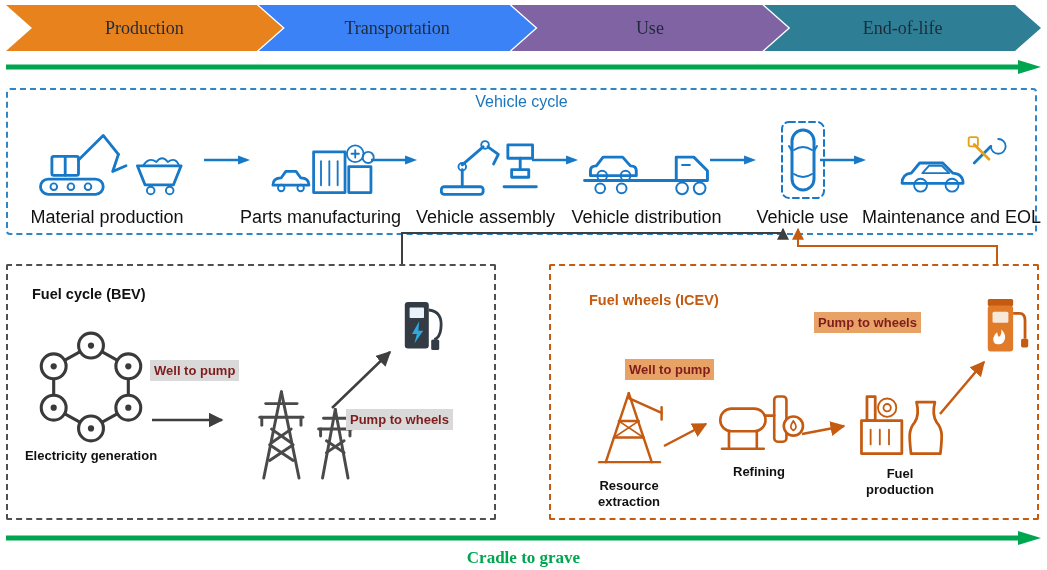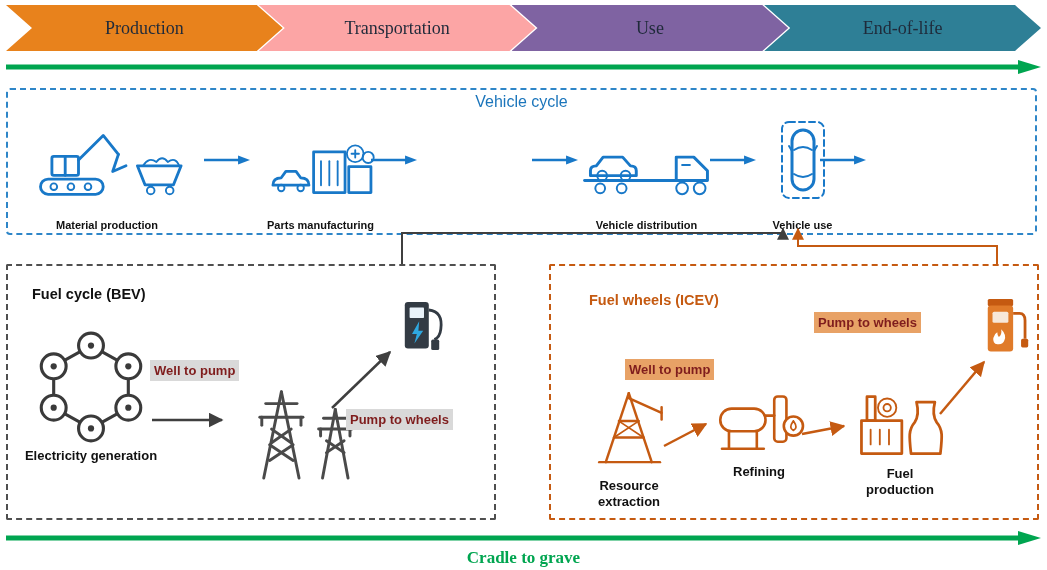--- a/index.html
+++ b/index.html
@@ -10,21 +10,21 @@
   
   .chevron-row { position:absolute; left:6px; top:5px; width:1035px; height:46px; display:flex; }
   .chevron {
     flex:1; margin-left:-24px;
     clip-path: polygon(0 0, calc(100% - 26px) 0, 100% 50%, calc(100% - 26px) 100%, 0 100%, 26px 50%);
     display:flex; align-items:center; justify-content:center;
     font-family:"Liberation Serif", serif; font-size:18px; color:#1f2a3a;
   }
   .chevron:first-child { margin-left:0; }
   .c-production { background:#E8821C; }
-  .c-transport  { background:#fca5a5; }
+  .c-transport  { background:#3b82f6; }
   .c-use        { background:#7F63A2; }
   .c-eol        { background:#2E7F96; }
 
   
   .green-arrow { position:absolute; left:6px; width:1035px; height:14px; }
   .green-arrow.top { top:60px; }
   .green-arrow.bottom { top:531px; }
   .footer-label {
     position:absolute; left:0; right:0; top:548px; text-align:center;
     font-family:"Liberation Serif", serif; font-weight:bold; font-size:17px; color:#00A550;
@@ -34,21 +34,21 @@
   .vehicle-box {
     position:absolute; left:6px; top:88px; width:1027px; height:143px;
     border:2px dashed #2E86C8; border-radius:4px;
   }
   .vc-title {
     position:absolute; top:3px; left:0; right:0; text-align:center;
     font-weight:normal; font-size:16px; color:#1B75BB;
   }
   .vc-stage { position:absolute; top:26px; display:flex; flex-direction:column; align-items:center; }
   .vc-stage .icon { height:84px; display:flex; align-items:flex-end; justify-content:center; color:#1878C8; }
-  .vc-label { margin-top:19px; font-weight:bold; font-size:11px; color:#111; white-space:nowrap; }
+  .vc-label { margin-top:7px; font-weight:normal; font-size:18px; color:#111; white-space:nowrap; }
   .flow-arrow { position:absolute; top:62px; color:#1878C8; }
 
   
   .bev-box {
     position:absolute; left:6px; top:264px; width:486px; height:252px;
     border:2px dashed #4f4f4f; border-radius:2px;
   }
   .icev-box {
     position:absolute; left:549px; top:264px; width:486px; height:252px;
     border:2px dashed #C55A11; border-radius:2px;
@@ -138,20 +138,37 @@
           <rect x="90" y="44" width="24" height="28"></rect>
           <circle class="thin" cx="97" cy="30" r="9"></circle>
             <circle class="thin" cx="111" cy="34" r="6"></circle>
           <line class="thin" x1="97" y1="26" x2="97" y2="34"></line>
             <line class="thin" x1="93" y1="30" x2="101" y2="30"></line>
         </svg>
       </div>
       <div class="vc-label">Parts manufacturing</div>
     </div>
 
+    <div class="vc-stage" style="left:415px;width:125px;">
+      <div class="icon">
+        <svg class="ln" width="106" height="76" viewBox="0 0 110 80">
+          <rect x="8" y="66" width="44" height="8" rx="3"></rect>
+          <line x1="30" y1="66" x2="30" y2="48"></line>
+          <circle class="thin" cx="30" cy="45" r="4"></circle>
+          <line x1="30" y1="43" x2="52" y2="24"></line>
+          <circle class="thin" cx="54" cy="22" r="4"></circle>
+          <polyline points="57,24 68,32 63,42"></polyline>
+          <rect x="78" y="22" width="26" height="14"></rect>
+          <line x1="91" y1="36" x2="91" y2="48"></line>
+          <rect x="82" y="48" width="18" height="8"></rect>
+          <line x1="74" y1="66" x2="108" y2="66"></line>
+        </svg>
+      </div>
+      <div class="vc-label">Vehicle assembly</div>
+    </div>
 
     <div class="vc-stage" style="left:566px;width:145px;">
       <div class="icon">
         <svg class="ln" width="138" height="78" viewBox="0 0 140 80">
           <path d="M12,50 q0,-5 6,-5 l7,-9 h20 l8,9 q6,0 6,5 v5 h-47 z"></path>
           <circle class="thin" cx="24" cy="55" r="5"></circle>
             <circle class="thin" cx="48" cy="55" r="5"></circle>
           <line x1="6" y1="60" x2="100" y2="60"></line>
           <path d="M100,60 v-24 h18 l14,14 v10 z"></path>
           <line class="thin" x1="106" y1="44" x2="114" y2="44"></line>
@@ -171,20 +188,37 @@
           <rect x="13" y="10" width="22" height="60" rx="11"></rect>
           <path class="thin" d="M15,30 q9,-6 18,0"></path>
           <path class="thin" d="M15,54 q9,6 18,0"></path>
           <line class="thin" x1="10" y1="26" x2="13" y2="31"></line>
             <line class="thin" x1="38" y1="26" x2="35" y2="31"></line>
         </svg>
       </div>
       <div class="vc-label">Vehicle use</div>
     </div>
 
+    <div class="vc-stage" style="left:866px;width:155px;">
+      <div class="icon">
+        <svg class="ln" width="116" height="74" viewBox="0 0 120 80">
+          <path d="M6,62 q0,-10 10,-11 l9,-11 h25 l11,11 q11,1 11,11 z"></path>
+          <path class="thin" d="M28,51 l7,-8 h14 l8,8 z"></path>
+          <circle class="thin" cx="26" cy="64" r="7"></circle>
+            <circle class="thin" cx="60" cy="64" r="7"></circle>
+          <path d="M84,40 L102,22"></path>
+          <path class="thin" d="M102,22 a8,8 0 1 0 8,-8"></path>
+          <g style="color:#E8A01C">
+            <line x1="84" y1="20" x2="100" y2="36"></line>
+            <rect class="thin" x="78" y="12" width="10" height="10" rx="2"></rect>
+          </g>
+        </svg>
+      </div>
+      <div class="vc-label">Maintenance and EOL</div>
+    </div>
 
     <div class="flow-arrow" style="left:196px;">
       <svg width="46" height="12" viewBox="0 0 50 12">
           <line x1="0" y1="6" x2="39" y2="6" stroke="currentColor" stroke-width="2.5"></line>
           <polygon points="37,1 50,6 37,11" fill="currentColor"></polygon>
         </svg>
     </div>
     <div class="flow-arrow" style="left:363px;">
       <svg width="46" height="12" viewBox="0 0 50 12">
           <line x1="0" y1="6" x2="39" y2="6" stroke="currentColor" stroke-width="2.5"></line>

